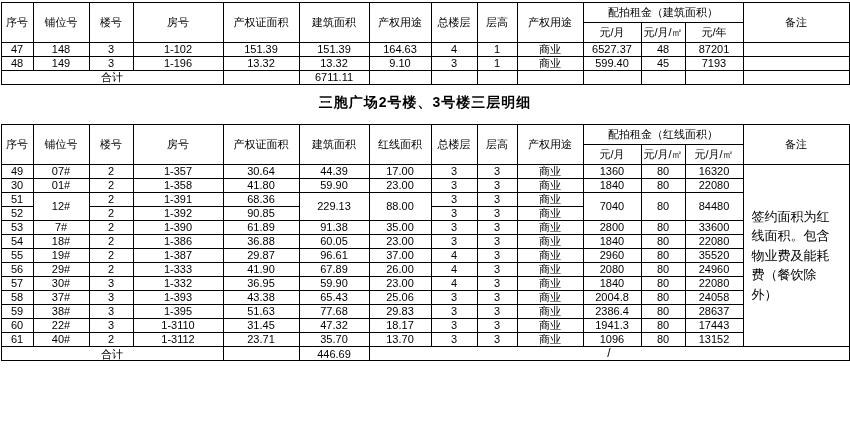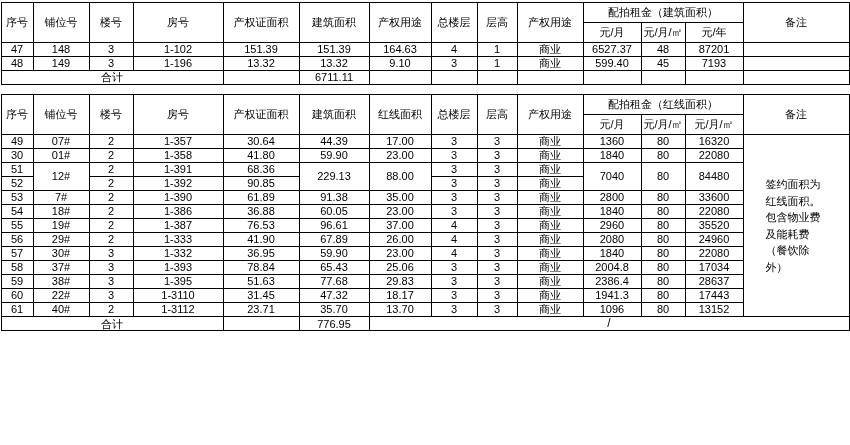--- a/index.html
+++ b/index.html
@@ -57,23 +57,23 @@
   .spacer {
     height: 9px;
     width: 848px;
     margin: 0 auto;
   }
   .sub-head {
     font-size: 11px;
   }
   .note-cell {
     white-space: normal;
-    font-size: 11px;
+    font-size: 13px;
     line-height: 1.5;
-    padding: 0 22px;
+    padding: 0 8px;
     text-align: left;
   }
   .slash {
     font-size: 12px;
   }
 </style>
 </head>
 <body>
 
 <div class="sheet">
@@ -160,20 +160,21 @@
         <td></td>
         <td></td>
         <td></td>
         <td></td>
       </tr>
     </tbody>
   </table>
 
   <div class="spacer"></div>
 
+  <div class="title-band">三胞广场2号楼、3号楼三层明细</div>
 
   <table class="bottom-table">
     <colgroup>
       <col style="width:32px">
         <col style="width:56px">
         <col style="width:44px">
       <col style="width:90px">
         <col style="width:76px">
         <col style="width:70px">
       <col style="width:62px">
@@ -295,21 +296,21 @@
         <td>商业</td>
         <td>1840</td>
         <td>80</td>
         <td>22080</td>
       </tr>
       <tr class="row">
         <td>55</td>
         <td>19#</td>
         <td>2</td>
         <td>1-387</td>
-        <td>76.53</td>
+        <td>29.87</td>
         <td>96.61</td>
         <td>37.00</td>
         <td>4</td>
         <td>3</td>
         <td>商业</td>
         <td>2960</td>
         <td>80</td>
         <td>35520</td>
       </tr>
       <tr class="row">
@@ -340,29 +341,29 @@
         <td>商业</td>
         <td>1840</td>
         <td>80</td>
         <td>22080</td>
       </tr>
       <tr class="row">
         <td>58</td>
         <td>37#</td>
         <td>3</td>
         <td>1-393</td>
-        <td>78.84</td>
+        <td>43.38</td>
         <td>65.43</td>
         <td>25.06</td>
         <td>3</td>
         <td>3</td>
         <td>商业</td>
         <td>2004.8</td>
         <td>80</td>
-        <td>17034</td>
+        <td>24058</td>
       </tr>
       <tr class="row">
         <td>59</td>
         <td>38#</td>
         <td>3</td>
         <td>1-395</td>
         <td>51.63</td>
         <td>77.68</td>
         <td>29.83</td>
         <td>3</td>
@@ -399,18 +400,18 @@
         <td>3</td>
         <td>商业</td>
         <td>1096</td>
         <td>80</td>
         <td>13152</td>
       </tr>
 
       <tr class="row">
         <td colspan="4">合计</td>
         <td></td>
-        <td>776.95</td>
+        <td>446.69</td>
         <td colspan="8" class="slash">/</td>
       </tr>
     </tbody>
   </table>
 </div>
 
 </body></html>

